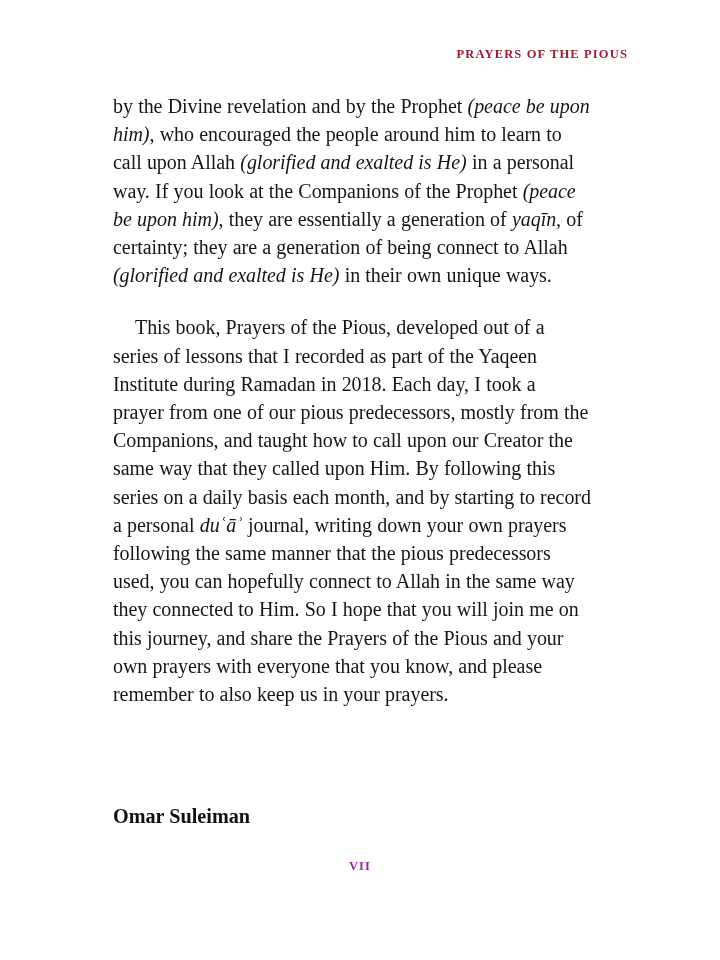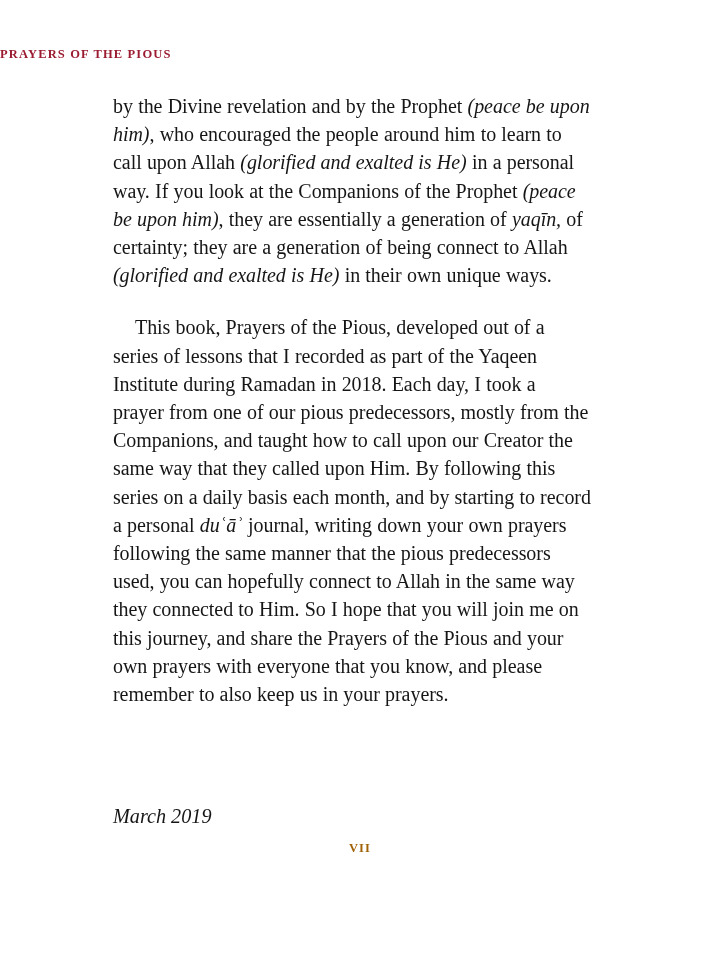--- a/index.html
+++ b/index.html
@@ -21,21 +21,21 @@
     height: 960px;
     box-sizing: border-box;
   }
 
   
   .running-head {
     position: absolute;
     top: 48px;
     left: 0;
     width: 628px;
-    text-align: left;
+    text-align: right;
     color: #9B1B30;
     font-family: "Liberation Serif", "DejaVu Serif", serif;
     font-weight: bold;
     font-size: 12.5px;
     letter-spacing: 1.15px;
     text-transform: uppercase;
     line-height: 1;
     white-space: nowrap;
   }
 
@@ -90,43 +90,43 @@
     font-size: 20.2px;
     line-height: 28px;
     font-style: italic;
     color: #161616;
     font-family: "Liberation Serif", "DejaVu Serif", serif;
   }
 
   
   .folio {
     position: absolute;
-    top: 842px;
+    top: 860px;
     left: 0;
     width: 720px;
     text-align: center;
-    color: #a16207;
+    color: #a21caf;
     font-family: "Liberation Serif", "DejaVu Serif", serif;
     font-weight: bold;
     font-size: 12.5px;
     letter-spacing: 1.1px;
     line-height: 1;
   }
 </style>
 </head>
 <body>
 
 <div class="page">
 
   <div class="running-head">PRAYERS OF THE PIOUS</div>
 
   <div class="textblock">
     <p class="para"><span>by the Divine revelation and by the Prophet </span><i>(peace be upon him)</i><span>, who encouraged the people around him to learn to call upon Allah </span><i>(glorified and exalted is He)</i><span> in a personal way. If you look at the Companions of the Prophet </span><i>(peace be upon him)</i><span>, they are essentially a generation of </span><i>yaqīn,</i><span> of certainty; they are a generation of being connect to Allah </span><i>(glorified and exalted is He)</i><span> in their own unique ways.</span></p>
     <p class="para indent"><span>This book, Prayers of the Pious, developed out of a series of lessons that I recorded as part of the Yaqeen Institute during Ramadan in 2018. Each day, I took a prayer from one of our pious predecessors, mostly from the Companions, and taught how to call upon our Creator the same way that they called upon Him. By following this series on a daily basis each month, and by starting to record a personal </span><i>duʿāʾ</i><span> journal, writing down your own prayers following the same manner that the pious predecessors used, you can hopefully connect to Allah in the same way they connected to Him. So I hope that you will join me on this journey, and share the Prayers of the Pious and your own prayers with everyone that you know, and please remember to also keep us in your prayers.</span></p>
   </div>
 
   <div class="signature">
-    <p class="sig-date">March 2019</p>
+    <p class="sig-name">Omar Suleiman</p>
   </div>
 
   <div class="folio">VII</div>
 
 </div>
 
 </body></html>

